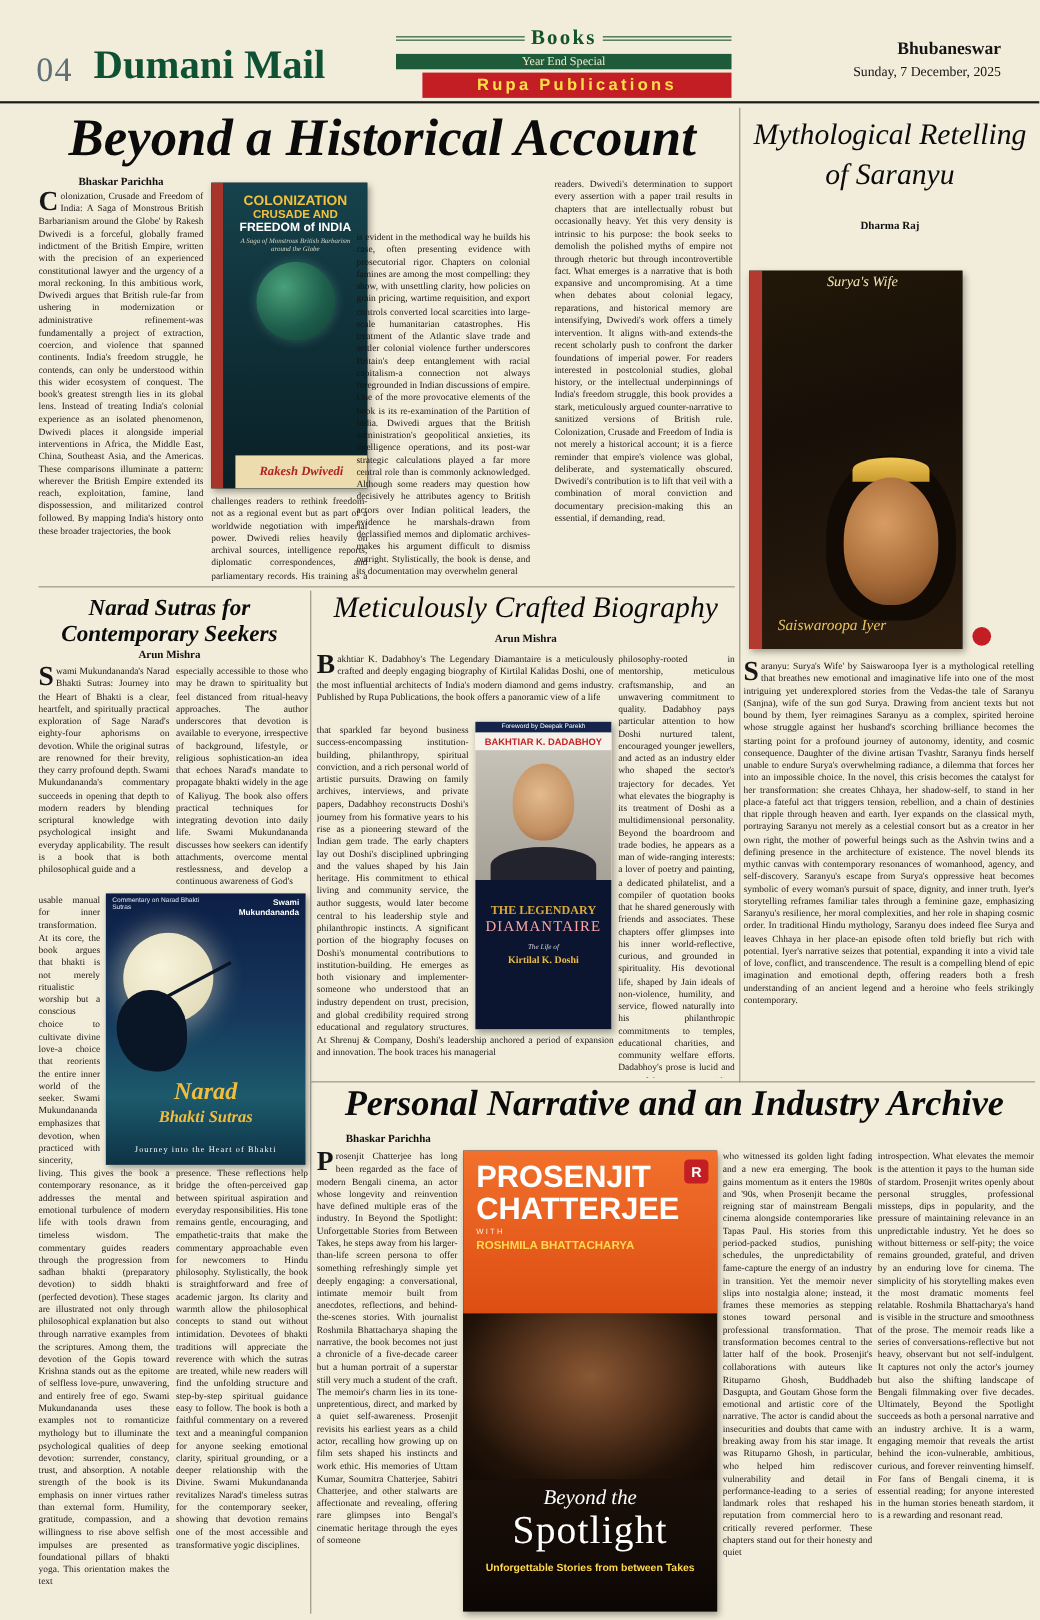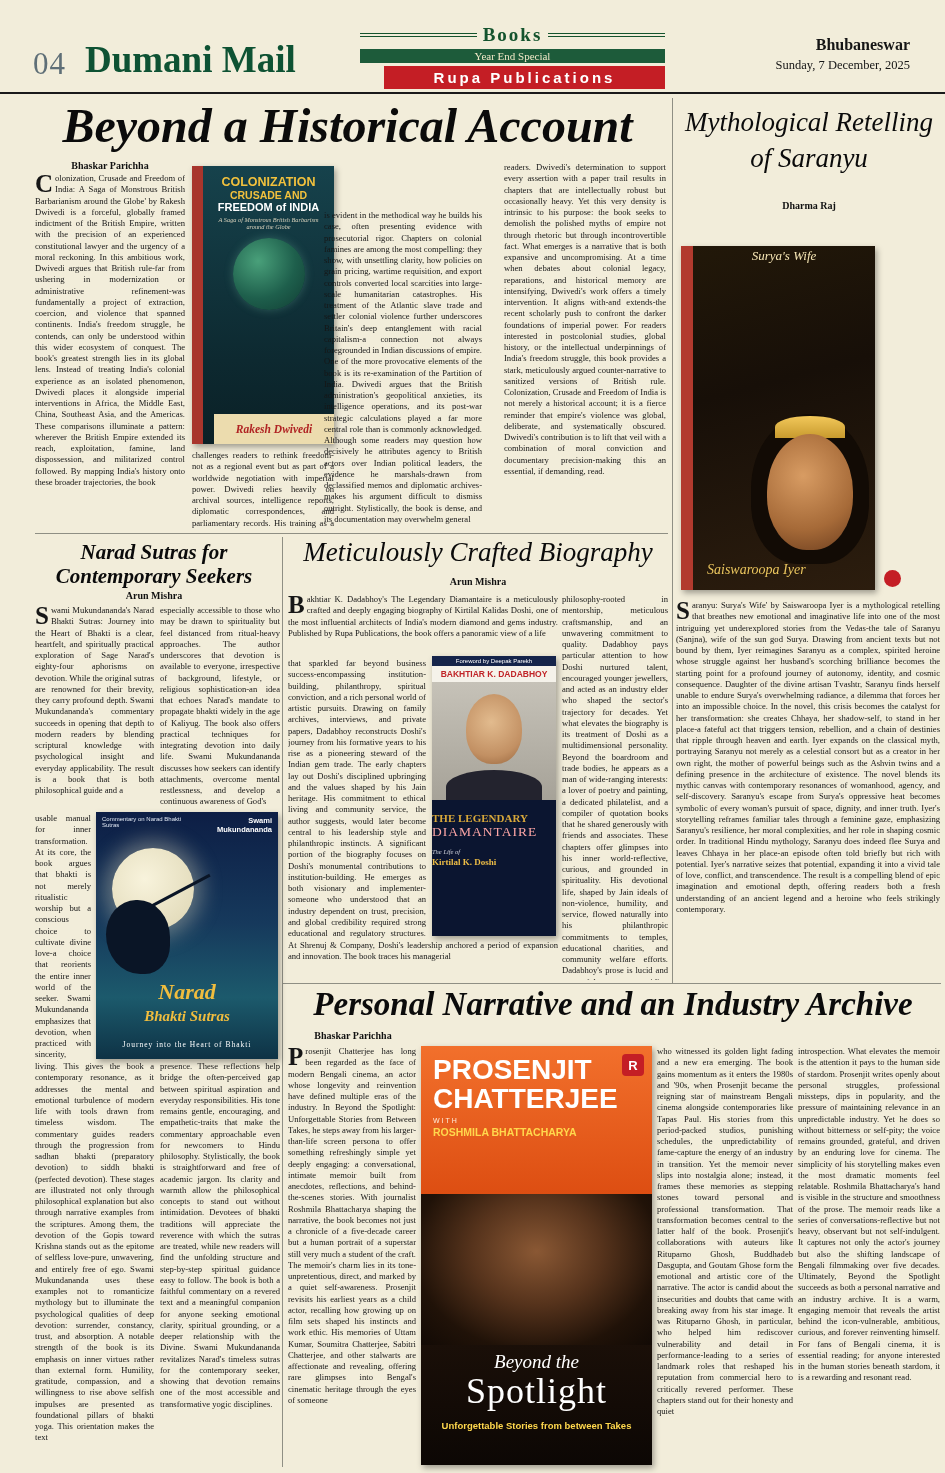--- a/index.html
+++ b/index.html
@@ -15,21 +15,21 @@
   .cover { position:absolute; overflow:hidden; box-shadow:2px 3px 6px rgba(0,0,0,0.35); }
 
   
   #pgnum { position:absolute; left:33px; top:46px; font-size:31px; color:#5f6f77; letter-spacing:1px; }
   #masthead { position:absolute; left:85px; top:38px; font-size:37px; font-weight:bold; color:#0e5233; }
   #hdr-center { position:absolute; left:360px; top:24px; width:305px; text-align:center; }
   .books-row { display:flex; align-items:center; gap:6px; }
   .brule { flex:1; height:4px; border-top:1px solid #14532d; border-bottom:1px solid #14532d; }
   #books-title { font-size:19px; font-weight:bold; color:#14532d; letter-spacing:2px; }
   #special-bar { margin-top:3px; background:#1d5b3a; color:#f2e9c8; font-size:11px; padding:1px 0; }
-  #publisher-bar { margin-top:3px; background:#c41e25; color:#ffffff; font-weight:bold; font-size:15px; letter-spacing:3px; padding:3px 0; font-family:"Liberation Sans", sans-serif;margin-left:24px; }
+  #publisher-bar { margin-top:3px; background:#c41e25; color:#fde047; font-weight:bold; font-size:15px; letter-spacing:3px; padding:3px 0; font-family:"Liberation Sans", sans-serif;margin-left:24px; }
   #hdr-right { position:absolute; right:35px; top:36px; text-align:right; }
   #city { font-size:16px; font-weight:bold; }
   #date { font-size:12.5px; margin-top:4px; }
   #hdr-rule { left:0; top:92px; width:945px; height:2px; background:#1a1a1a; }
 
   
   #a1-title { left:25px; top:98px; width:645px; font-size:48px; font-weight:bold; }
   #a1-byline { left:35px; top:160px; width:150px; }
   #a1c1 { left:35px; top:173px; width:150px; height:357px; }
   #a1c2 { left:192px; top:450px; width:142px; height:80px; }
@@ -92,21 +92,21 @@
   #a4-intro { left:288px; top:594px; width:270px; height:62px; }
   #a4c1 { left:288px; top:658px; width:138px; height:280px; }
   #a4-bottom { left:288px; top:940px; width:270px; height:40px; }
   #a4c2 { left:562px; top:594px; width:106px; height:386px; }
   #cover4 { left:432px; top:656px; width:124px; height:280px; display:flex; flex-direction:column; background:#f5f2ea; }
   .c4-foreword { background:#15244a; color:#fff; font-size:6px; text-align:center; padding:2px 0; font-family:"Liberation Sans", sans-serif; }
   .c4-author { background:#f5f2ea; color:#c02428; font-weight:bold; font-size:8.5px; text-align:center; padding:3px 1px; font-family:"Liberation Sans", sans-serif; }
   .c4-photo { position:relative; height:118px; background:linear-gradient(#c6c2b8,#a6a298); overflow:hidden; }
   .c4-face { position:absolute; left:50%; top:12px; transform:translateX(-50%); width:56px; height:70px; border-radius:50% 50% 45% 45%; background:radial-gradient(circle at 45% 40%,#e2bb8e,#c29063 65%,#96643c); }
   .c4-suit { position:absolute; left:50%; bottom:-4px; transform:translateX(-50%); width:96px; height:34px; border-radius:50% 50% 0 0; background:#23232e; }
-  .c4-band { flex:1; background:#0b1530; padding-top:12px; }
+  .c4-band { flex:1; background:#0b1530; text-align:center; padding-top:22px; }
   .c4-t1 { color:#d8a83a; font-size:11px; font-weight:bold; }
   .c4-t2 { color:#fca5a5; font-size:13.5px; font-weight:normal; letter-spacing:1px; }
   .c4-s1 { color:#cfd2da; font-size:6.5px; font-style:italic; margin-top:8px; }
   .c4-s2 { color:#ecbc46; font-size:9px; font-weight:bold; margin-top:2px; }
 
   
   #a5-title { left:285px; top:986px; width:656px; font-size:33px; font-weight:bold; }
   #a5-byline { left:288px; top:1030px; width:130px; }
   #a5c1 { left:288px; top:1046px; width:128px; height:419px; }
   #a5c3 { left:657px; top:1046px; width:136px; height:419px; }

